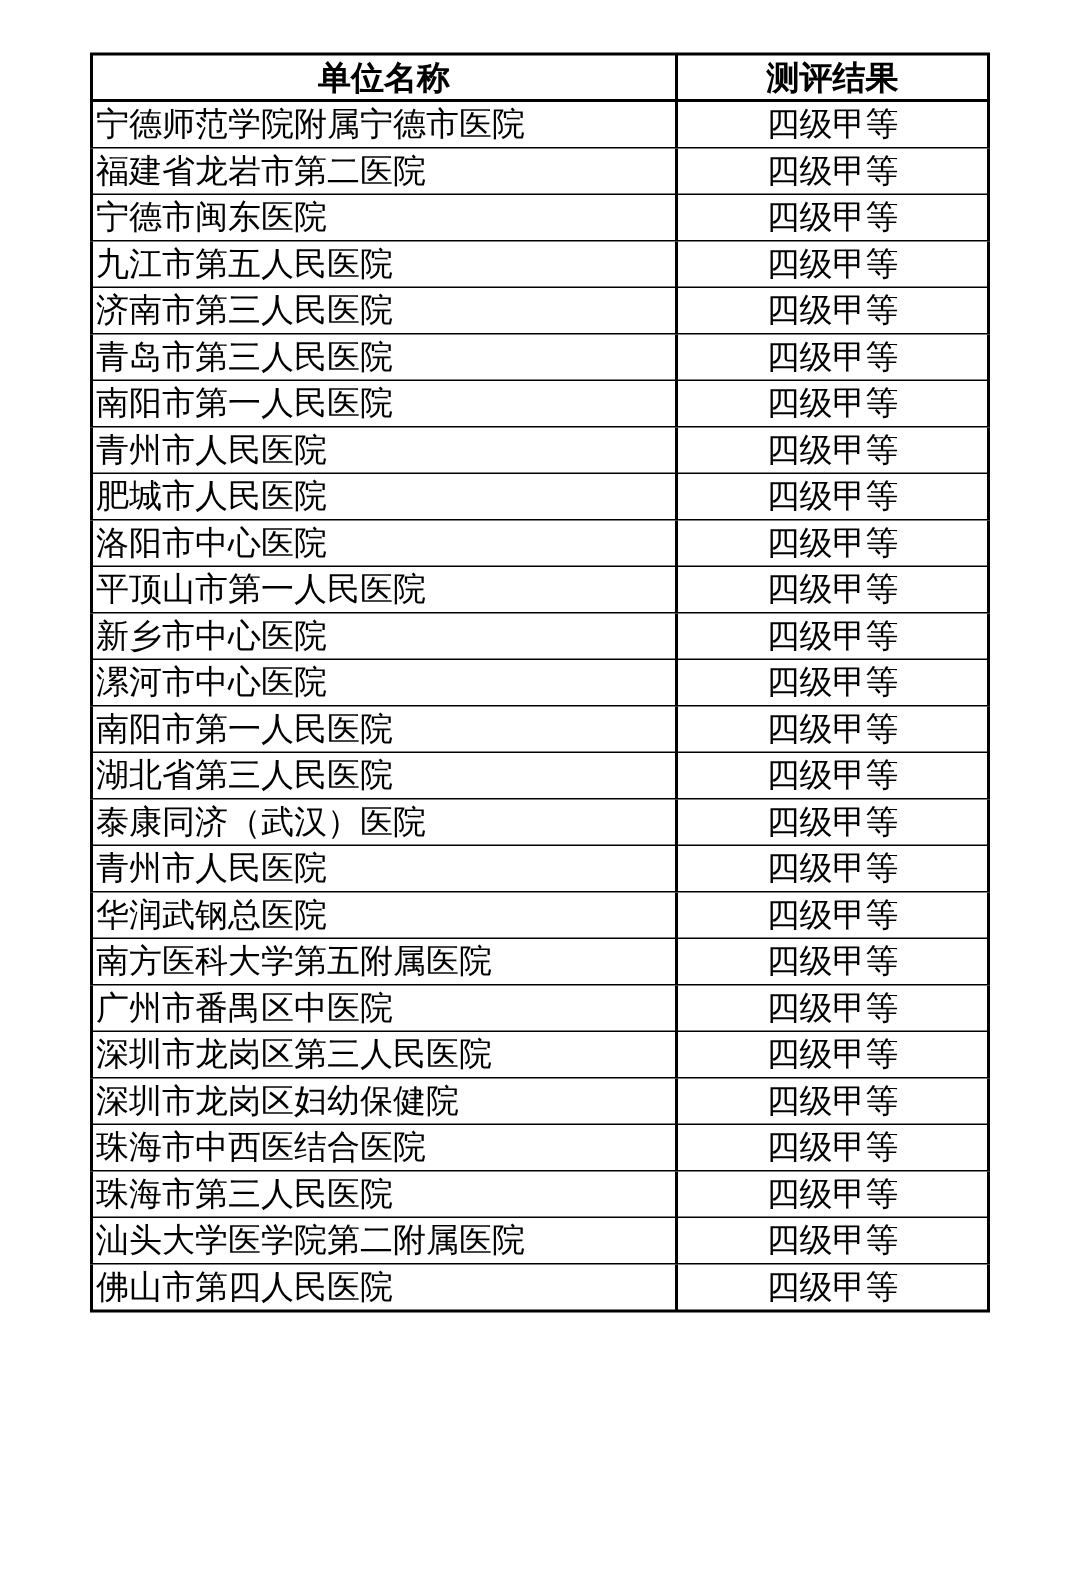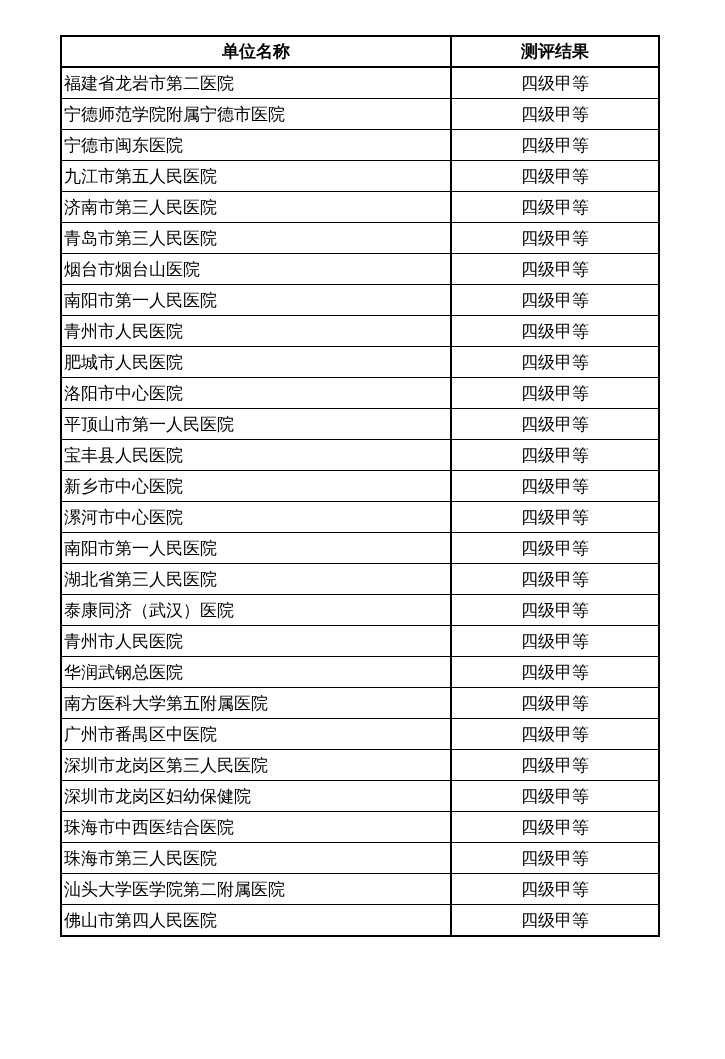--- a/index.html
+++ b/index.html
@@ -23,21 +23,21 @@
     border-collapse: collapse;
     table-layout: fixed;
     width: 598px;
     border: 2px solid #000000;
   }
   table.eval-table th,
   table.eval-table td {
     border: 1px solid #000000;
     border-left-width: 2px;
     border-right-width: 2px;
-    font-size: 17px;
+    font-size: 22px;
     line-height: 1;
     overflow: hidden;
     white-space: nowrap;
   }
   table.eval-table thead th {
     border-bottom-width: 2px;
     font-weight: bold;
     text-align: center;
     height: 29px;
     padding: 0;
@@ -62,69 +62,61 @@
 <div class="page">
   <table class="eval-table">
     <thead>
       <tr>
         <th class="col-name">单位名称</th>
         <th class="col-result">测评结果</th>
       </tr>
     </thead>
     <tbody id="table-body">
         <tr>
-          <td class="col-name">福建省龙岩市第二医院</td>
+          <td class="col-name">宁德师范学院附属宁德市医院</td>
           <td class="col-result">四级甲等</td>
         </tr>
         <tr>
-          <td class="col-name">宁德师范学院附属宁德市医院</td>
+          <td class="col-name">福建省龙岩市第二医院</td>
           <td class="col-result">四级甲等</td>
         </tr>
         <tr>
           <td class="col-name">宁德市闽东医院</td>
           <td class="col-result">四级甲等</td>
         </tr>
         <tr>
           <td class="col-name">九江市第五人民医院</td>
           <td class="col-result">四级甲等</td>
         </tr>
         <tr>
           <td class="col-name">济南市第三人民医院</td>
           <td class="col-result">四级甲等</td>
         </tr>
         <tr>
           <td class="col-name">青岛市第三人民医院</td>
-          <td class="col-result">四级甲等</td>
-        </tr>
-        <tr>
-          <td class="col-name">烟台市烟台山医院</td>
           <td class="col-result">四级甲等</td>
         </tr>
         <tr>
           <td class="col-name">南阳市第一人民医院</td>
           <td class="col-result">四级甲等</td>
         </tr>
         <tr>
           <td class="col-name">青州市人民医院</td>
           <td class="col-result">四级甲等</td>
         </tr>
         <tr>
           <td class="col-name">肥城市人民医院</td>
           <td class="col-result">四级甲等</td>
         </tr>
         <tr>
           <td class="col-name">洛阳市中心医院</td>
           <td class="col-result">四级甲等</td>
         </tr>
         <tr>
           <td class="col-name">平顶山市第一人民医院</td>
-          <td class="col-result">四级甲等</td>
-        </tr>
-        <tr>
-          <td class="col-name">宝丰县人民医院</td>
           <td class="col-result">四级甲等</td>
         </tr>
         <tr>
           <td class="col-name">新乡市中心医院</td>
           <td class="col-result">四级甲等</td>
         </tr>
         <tr>
           <td class="col-name">漯河市中心医院</td>
           <td class="col-result">四级甲等</td>
         </tr>

